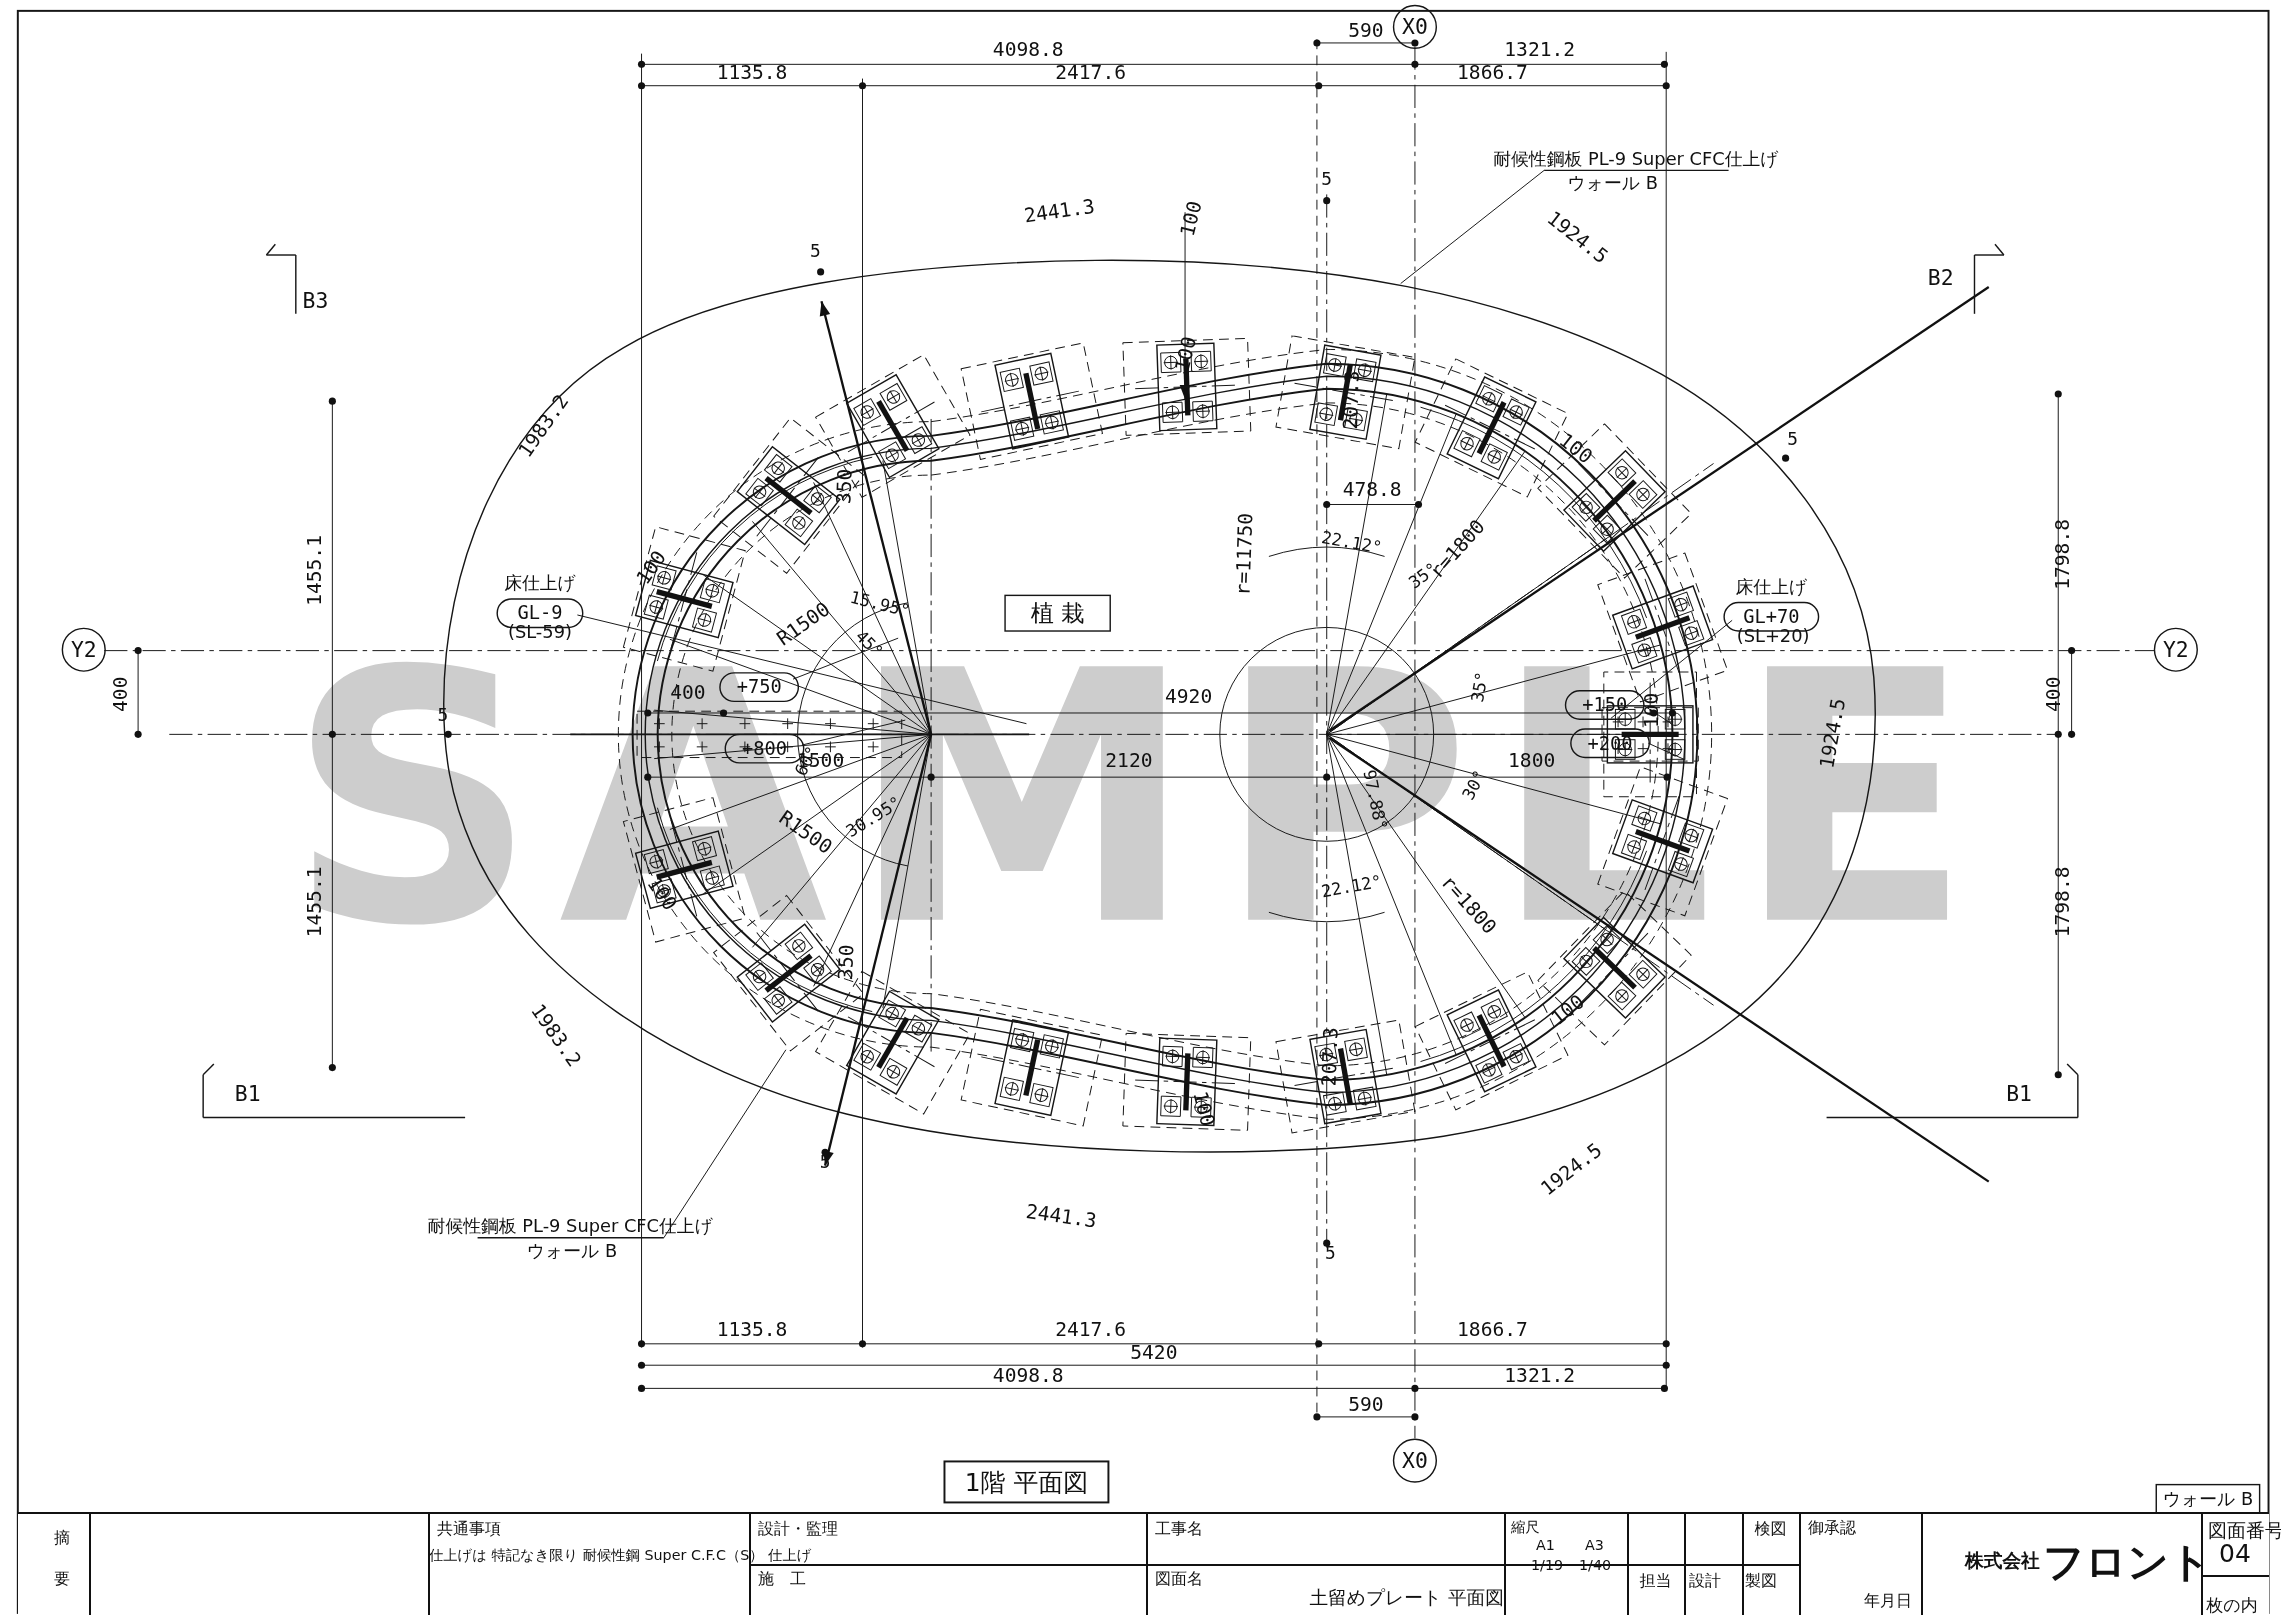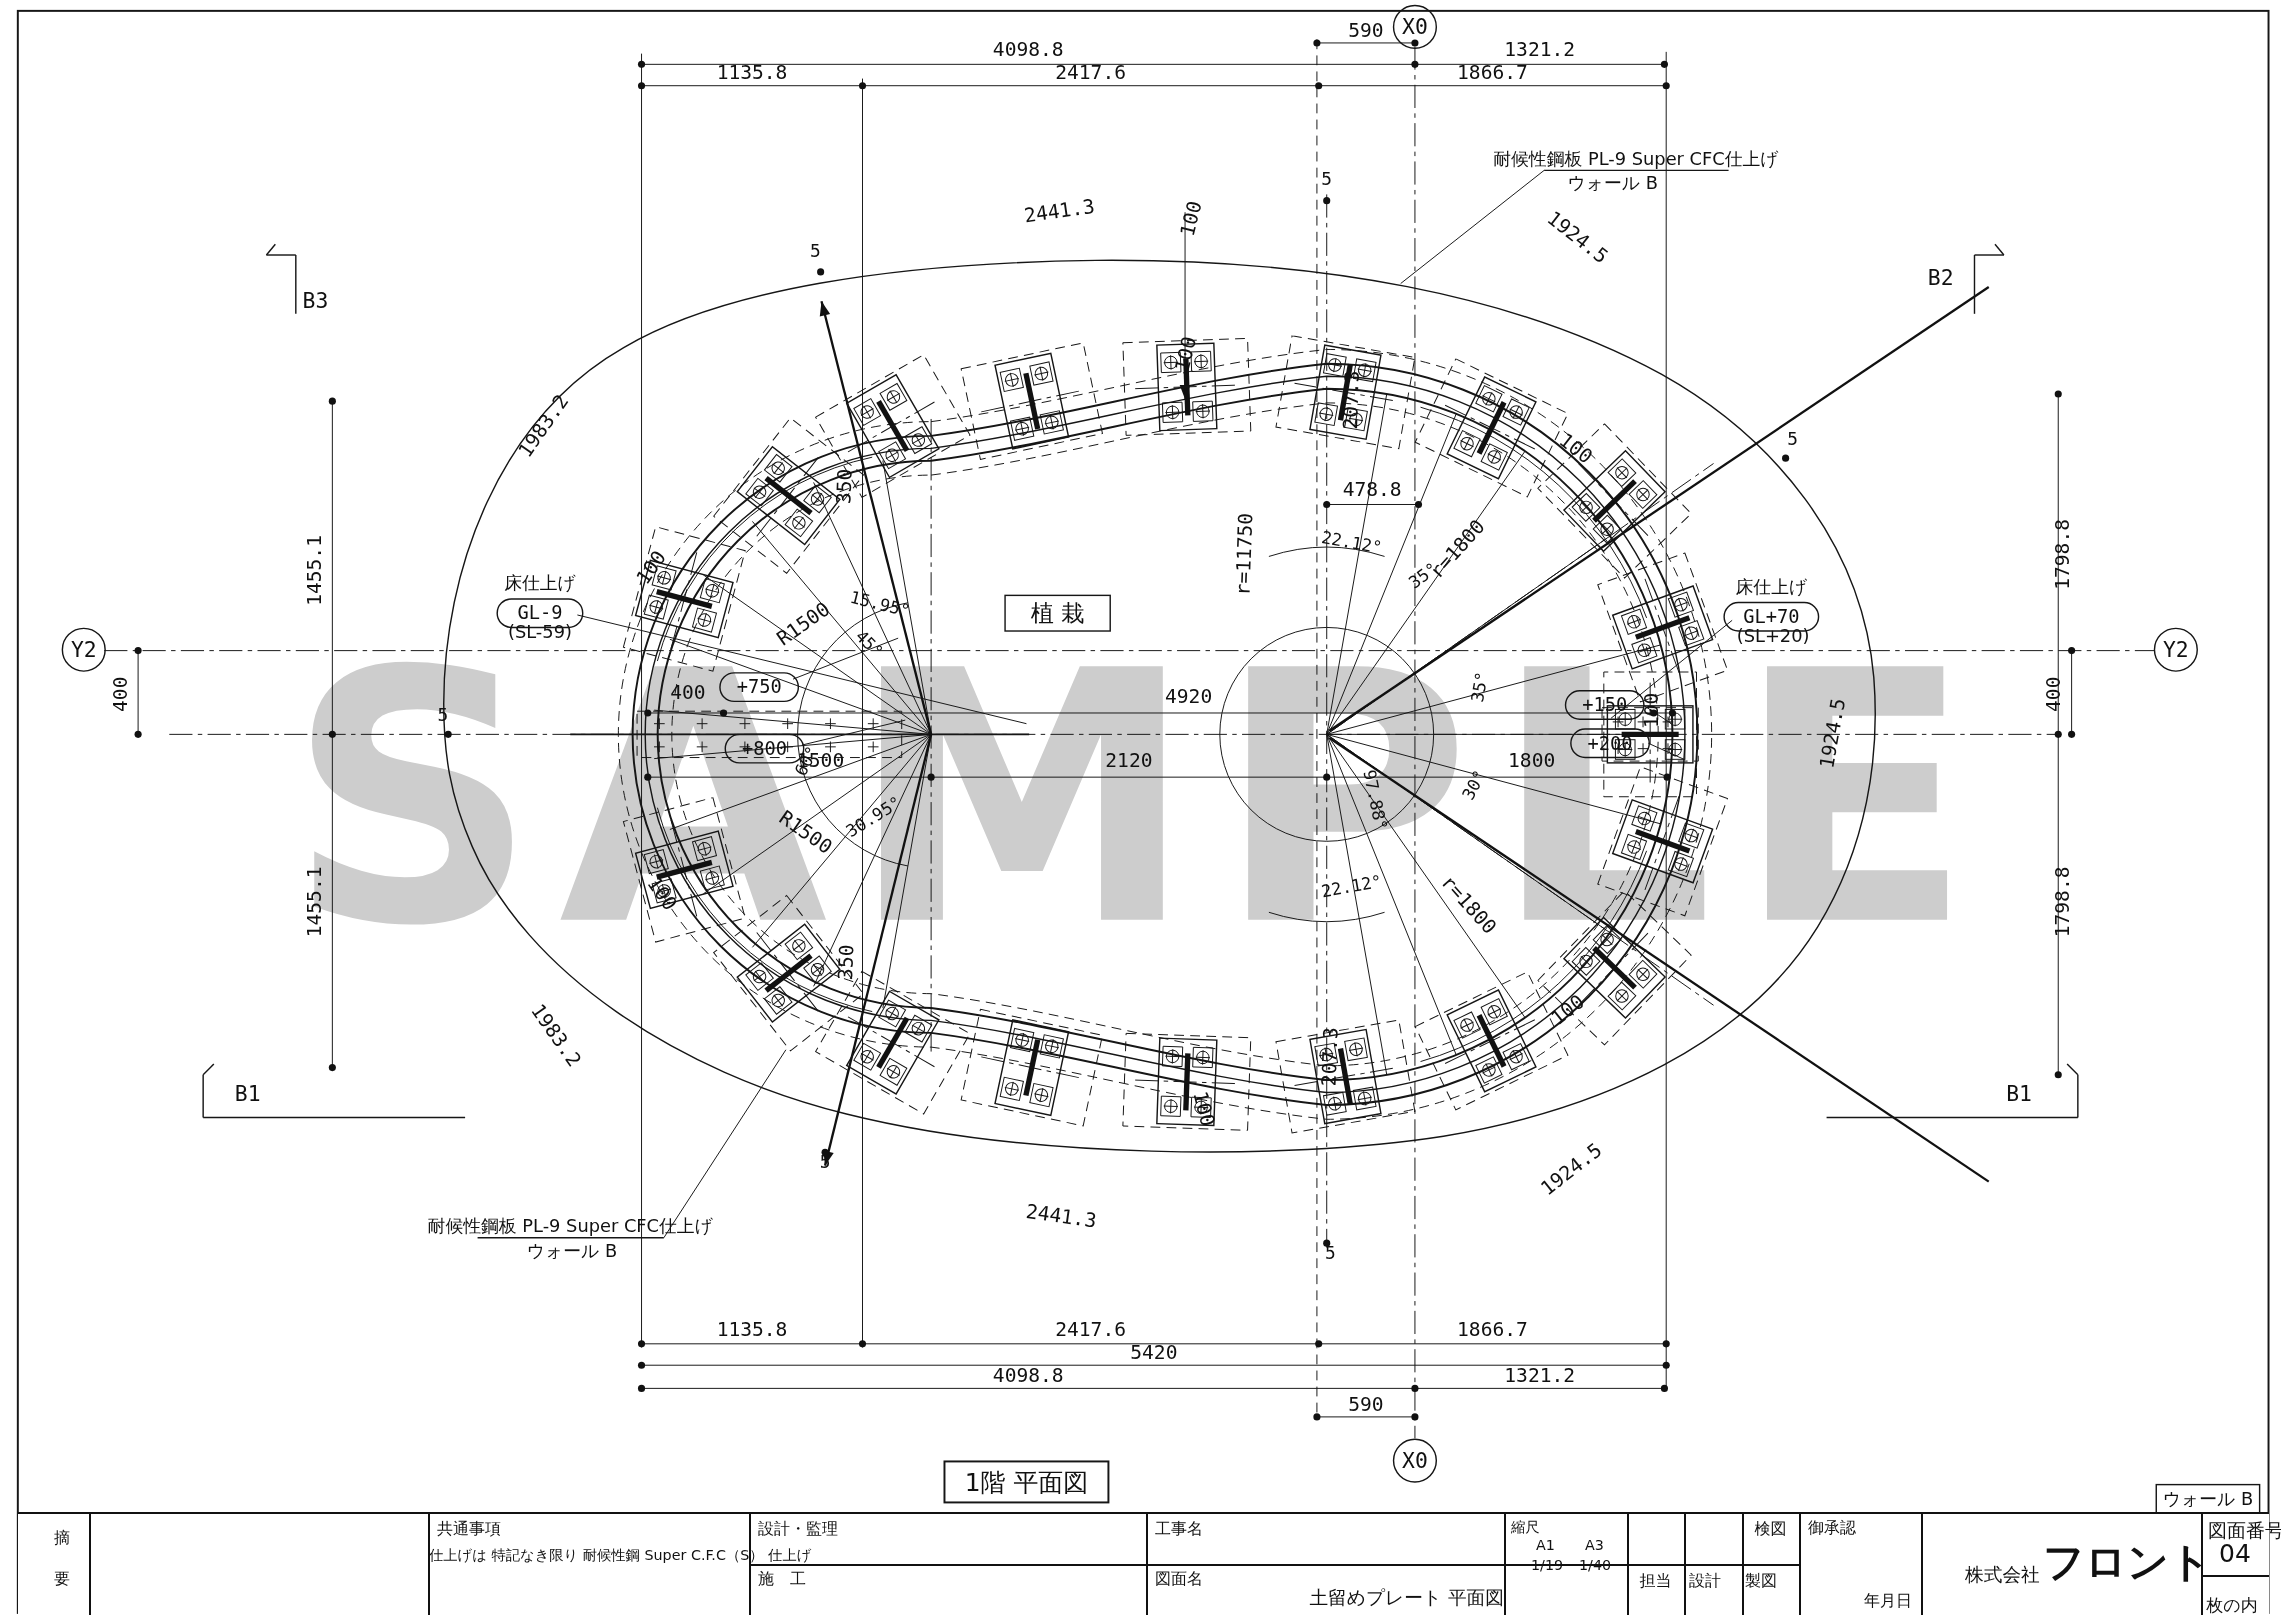--- a/index.html
+++ b/index.html
@@ -428,21 +428,21 @@
     <span class="small" style="left:1561px;top:43px">1/40</span>
 
     <span class="lab" style="left:1609px;top:57px;width:57px;text-align:center">担当</span>
     <span class="lab" style="left:1666px;top:57px;width:42px;text-align:center">設計</span>
     <span class="lab" style="left:1724px;top:57px;width:38px;text-align:center">製図</span>
     <span class="lab" style="left:1724px;top:5.3px;width:57px;text-align:center">検図</span>
 
     <span class="lab" style="left:1790px;top:3.6px">御承認</span>
     <span class="lab" style="left:1809px;top:77px;width:85px;text-align:right">年月日</span>
 
-    <span style="left:1947px;top:48px;font-size:18.7px;font-weight:normal">株式会社</span>
+    <span style="left:1947px;top:34px;font-size:18.7px;font-weight:bold">株式会社</span>
     <span style="left:2025px;top:21.4px;font-size:41px;font-weight:bold">フロント</span>
 
     <span style="left:2190px;top:3.6px;font-size:19px">図面番号</span>
     <span style="left:2183px;top:25px;width:68px;text-align:center;font-size:25px">04</span>
     <span style="left:2183px;top:80px;width:62px;text-align:center;font-size:17px">枚の内</span>
   </div>
 </div>
 
 
 </body></html>

